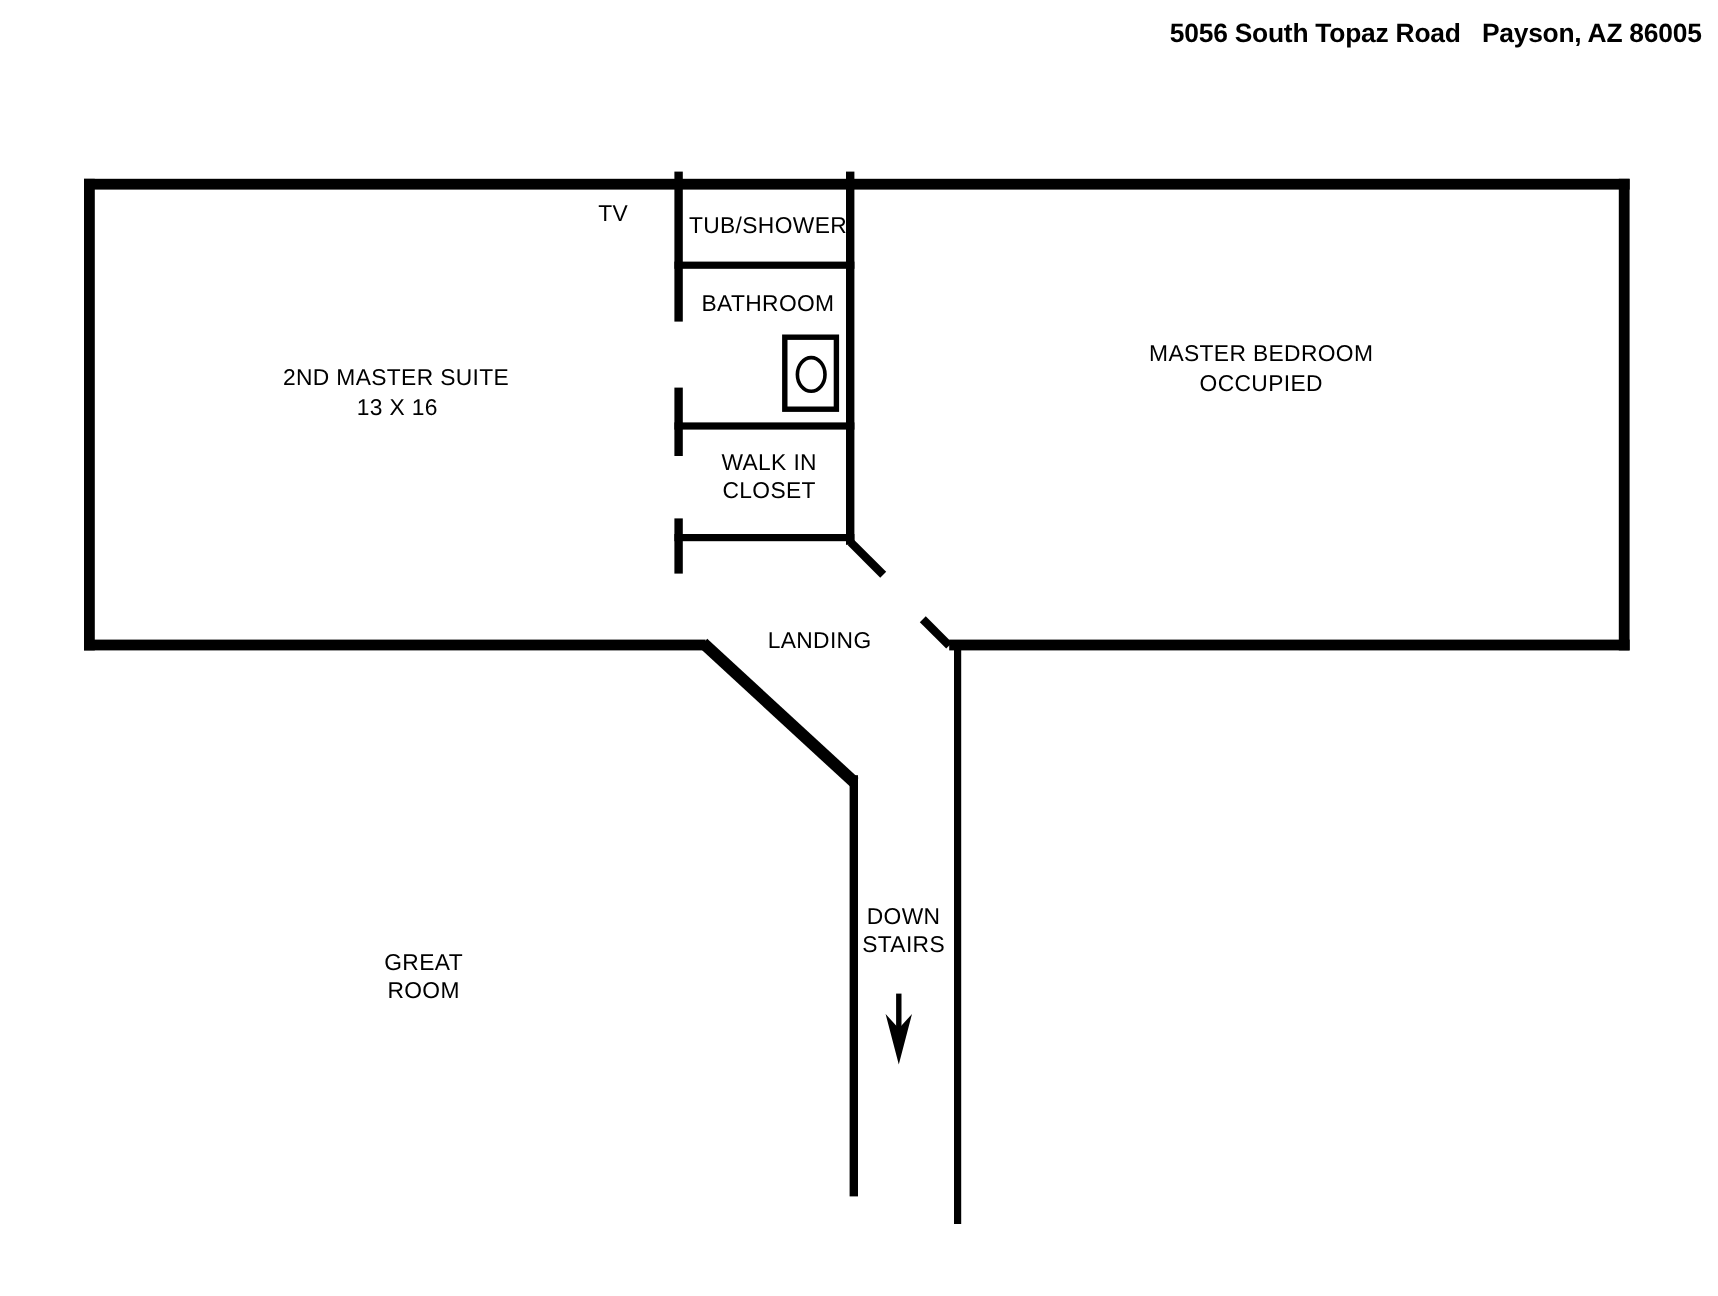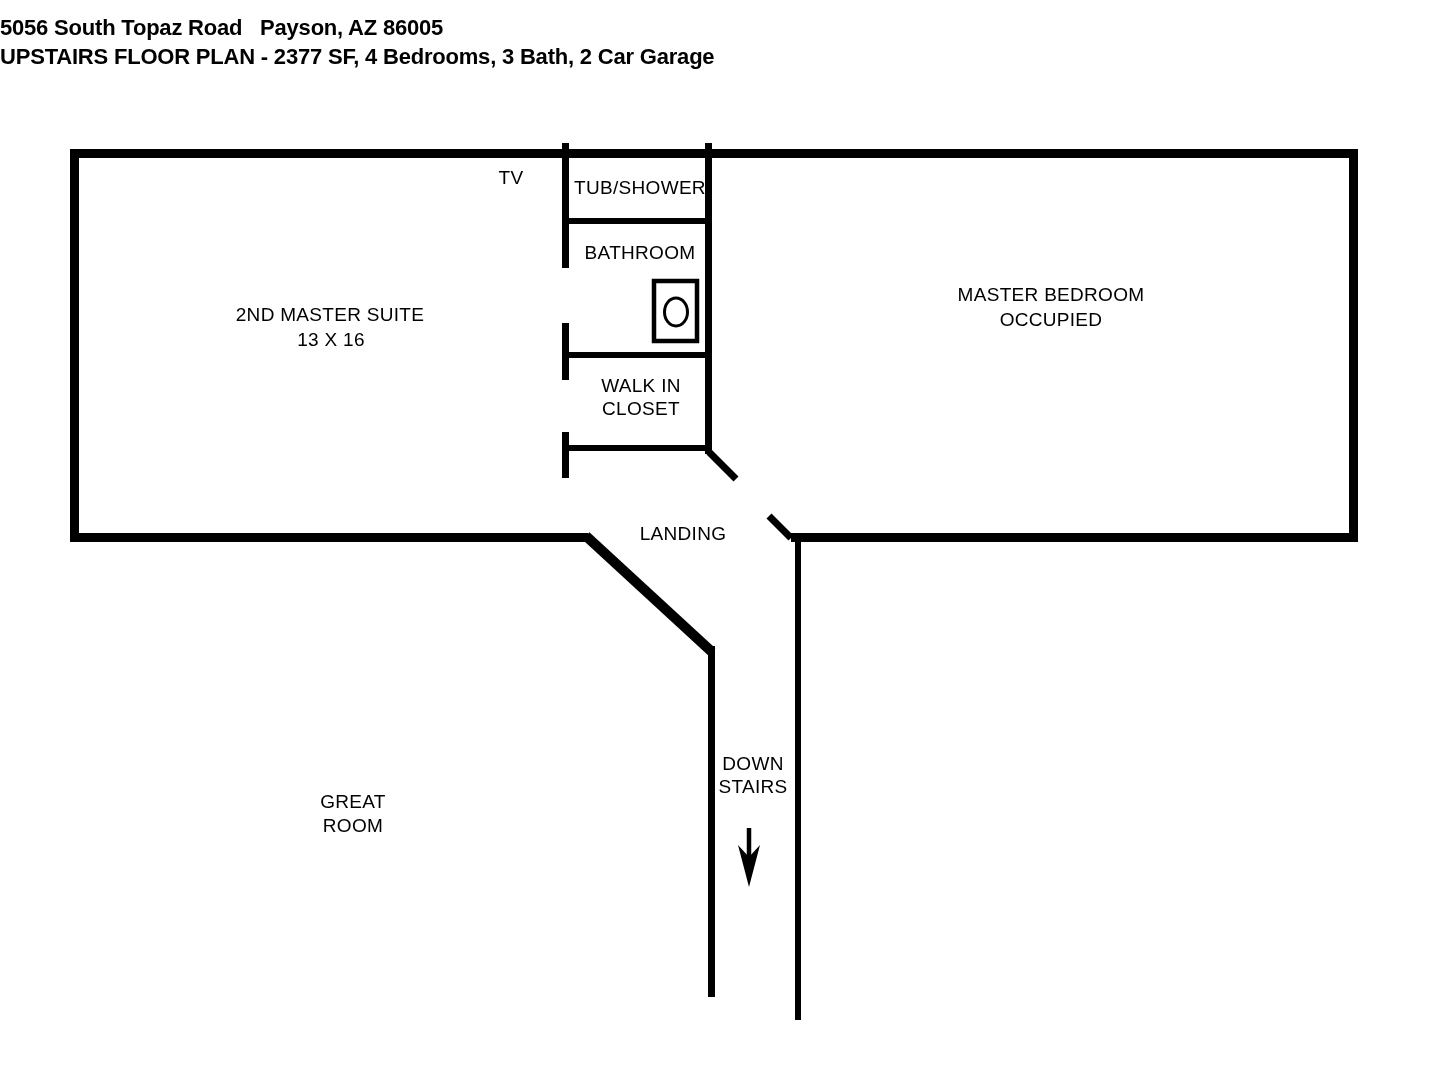--- a/index.html
+++ b/index.html
@@ -13,21 +13,21 @@
     position: relative;
     font-family: "Liberation Sans", "DejaVu Sans", sans-serif;
     color: #000;
     overflow: hidden;
   }
   .page-title {
     position: absolute;
     top: 13px;
     left: 0;
     width: 1418px;
-    text-align: left;
+    text-align: right;
     font-weight: bold;
     font-size: 22px;
     line-height: 29px;
     letter-spacing: -0.2px;
     color: #000;
   }
   .page-title .line {
     white-space: pre; 
   }
   .plan-svg {
@@ -43,21 +43,20 @@
     letter-spacing: 0.3px;
   }
   .walls rect { fill: #000000; }
   .thick-line { stroke: #000000; fill: none; }
 </style>
 </head>
 <body>
 
 <div class="page-title">
   <div class="line">5056 South Topaz Road   Payson, AZ 86005</div>
-  <div class="line">UPSTAIRS FLOOR PLAN - 2377 SF, 4 Bedrooms, 3 Bath, 2 Car Garage</div>
 </div>
 
 <svg class="plan-svg" width="1432" height="1080" viewBox="0 0 1432 1080">
 
   <g class="walls">
     <rect x="70" y="149" width="1288" height="9"></rect>
     <rect x="70" y="149" width="9" height="393"></rect>
     <rect x="1349" y="149" width="9" height="393"></rect>
     <rect x="70" y="533" width="518" height="9"></rect>
     <rect x="791" y="533" width="567" height="9"></rect>

